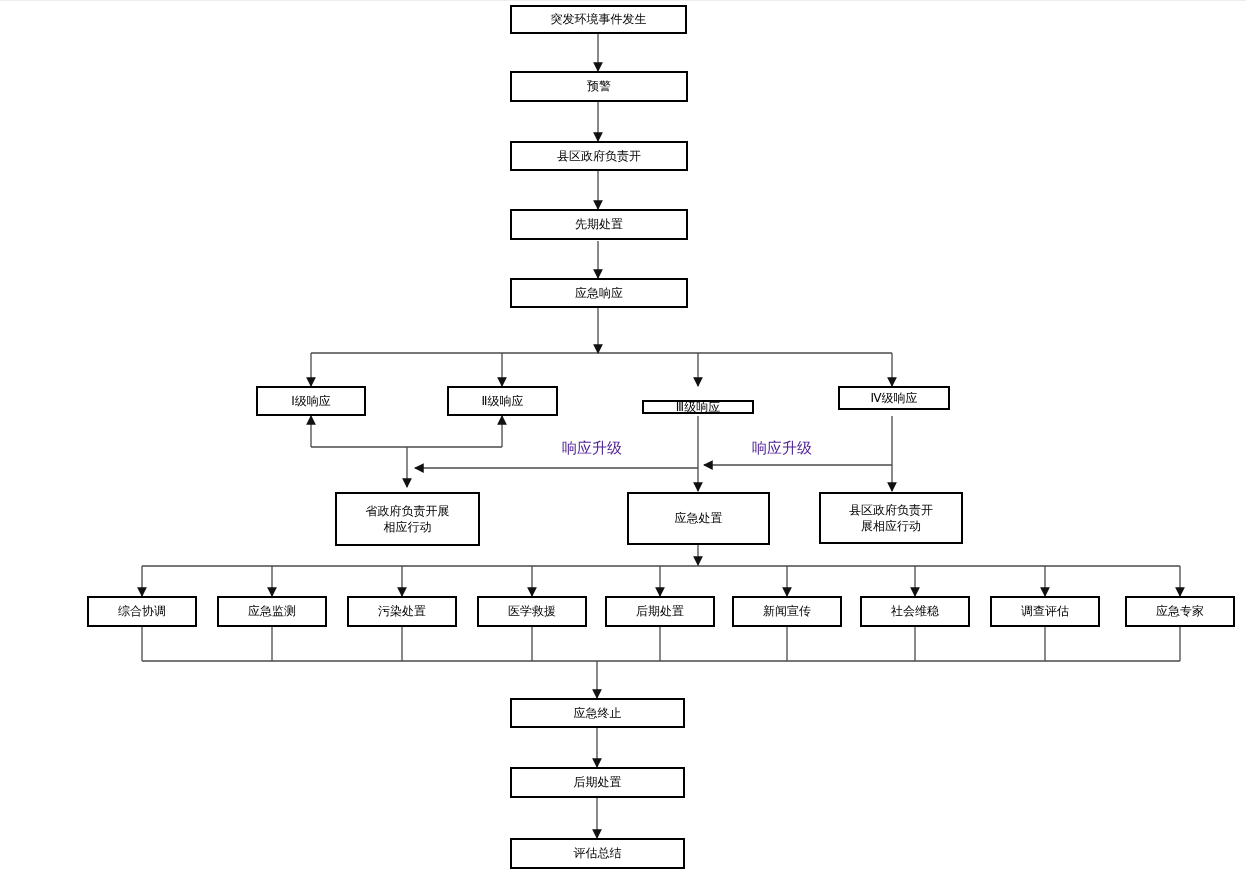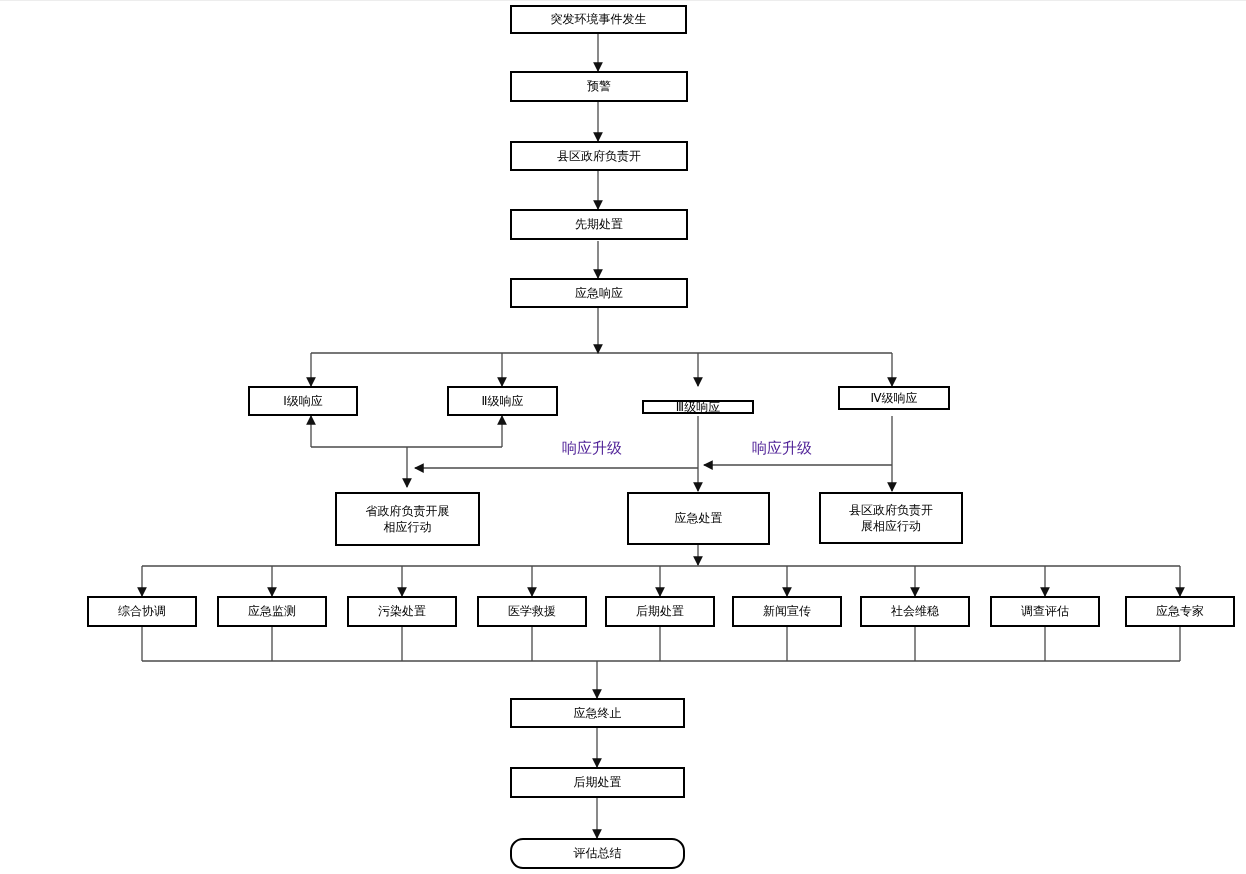--- a/index.html
+++ b/index.html
@@ -44,37 +44,37 @@
     z-index: 3;
     white-space: nowrap;
   }
   
   .n-start     { left:510px; top:4px;   width:177px; height:29px; }
   .n-warning   { left:510px; top:70px;  width:178px; height:31px; }
   .n-report    { left:510px; top:140px; width:178px; height:30px; }
   .n-initial   { left:510px; top:208px; width:178px; height:31px; }
   .n-response  { left:510px; top:277px; width:178px; height:30px; }
   
-  .n-level1 { left:248px; top:385px; width:110px; height:30px;text-align:center; }
+  .n-level1 { left:256px; top:385px; width:110px; height:30px;text-align:center; }
   .n-level2 { left:447px; top:385px; width:111px; height:30px; }
   .n-level3 { left:642px; top:399px; width:112px; height:14px; }
   .n-level4 { left:838px; top:385px; width:112px; height:24px; }
   
   .n-provincial { left:335px; top:491px; width:145px; height:54px; }
   .n-disposal   { left:627px; top:491px; width:143px; height:53px; }
   .n-county     { left:819px; top:491px; width:144px; height:52px; }
   
   .task { top:595px; width:110px; height:31px; }
   .n-task1 { left:87px;  } .n-task2 { left:217px; } .n-task3 { left:347px; }
   .n-task4 { left:477px; } .n-task5 { left:605px; } .n-task6 { left:732px; }
   .n-task7 { left:860px; } .n-task8 { left:990px; } .n-task9 { left:1125px; }
   
   .n-end     { left:510px; top:697px; width:175px; height:30px; }
   .n-post    { left:510px; top:766px; width:175px; height:31px; }
-  .n-summary { left:510px; top:837px; width:175px; height:31px;border-radius:13px; }
+  .n-summary { left:510px; top:837px; width:175px; height:31px; }
   
   .lbl-upgrade-left  { left:562px; top:438px; }
   .lbl-upgrade-right { left:752px; top:438px; }
   .wire { stroke:#4a4a4a; stroke-width:1.3; fill:none; }
 </style>
 </head>
 <body>
 
 <div id="canvas">
 

